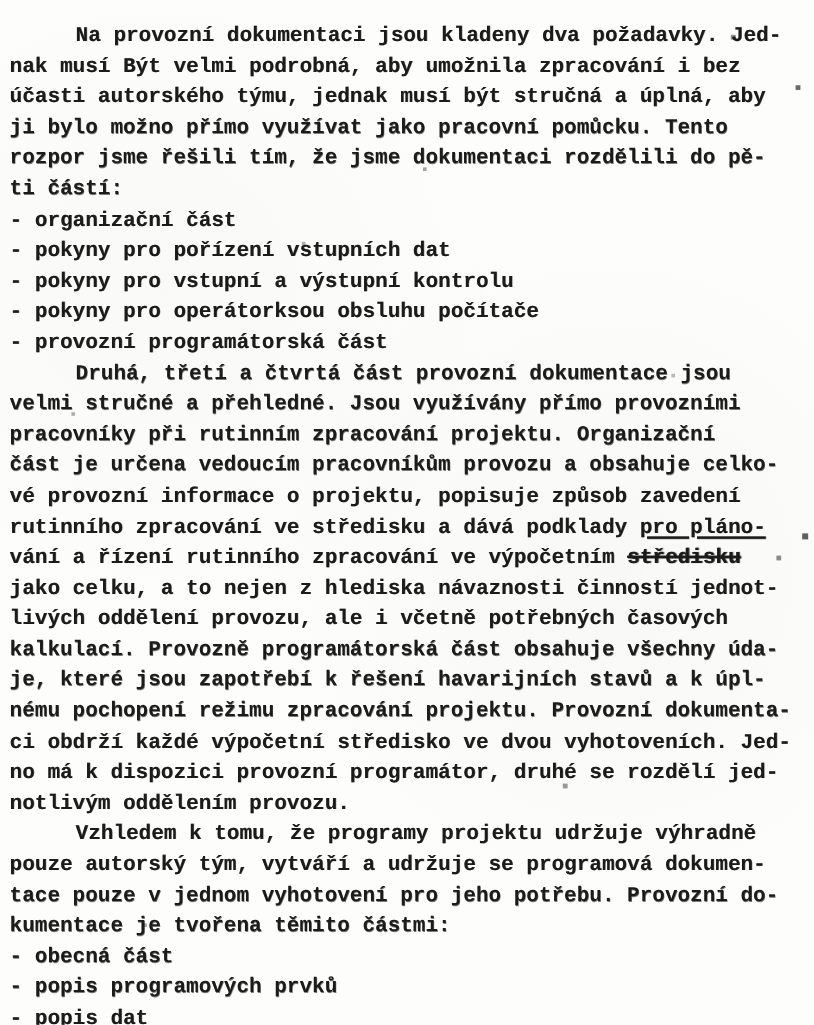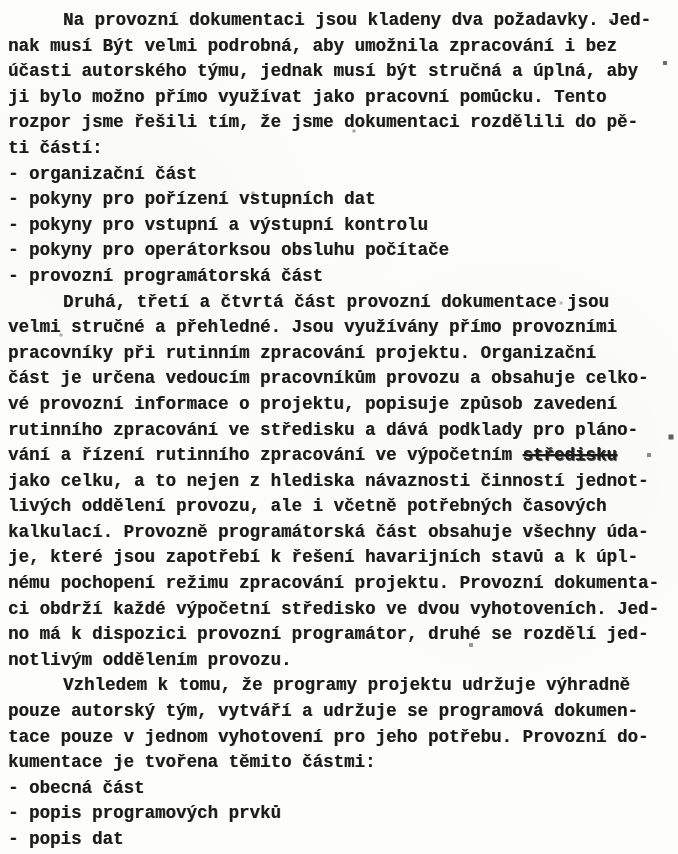--- a/index.html
+++ b/index.html
@@ -8,21 +8,21 @@
   }
   body {
     width: 678px;
     height: 854px;
     background: #fdfdfc;
     overflow: hidden;
     position: relative;
   }
   .scan-page {
     position: absolute;
-    top: 2px; left: 0;
+    top: 12px; left: 0;
     width: 678px;
     height: 774px;
     background:
       radial-gradient(circle at 20% 30%, rgba(0,0,0,0.015), transparent 40%),
       radial-gradient(circle at 75% 60%, rgba(0,0,0,0.02), transparent 45%),
       #fdfdfc;
   }
   .doc-body {
     position: absolute;
     top: 6px;
@@ -38,20 +38,21 @@
     text-shadow: 0.4px 0.3px 0.4px rgba(20,20,20,0.55);
   }
   .text-line {
     height: 25.6px;
     white-space: pre;
   }
   .text-line.indented {
     padding-left: 55px;
   }
   .deco-underline {
+    text-decoration: underline;
     text-decoration-thickness: 1.5px;
     text-underline-offset: 3px;
   }
   .deco-strike {
     text-decoration: line-through;
     text-decoration-thickness: 2px;
     text-shadow: 0.8px 0.5px 0.8px rgba(20,20,20,0.8);
   }
   
   .specks {

